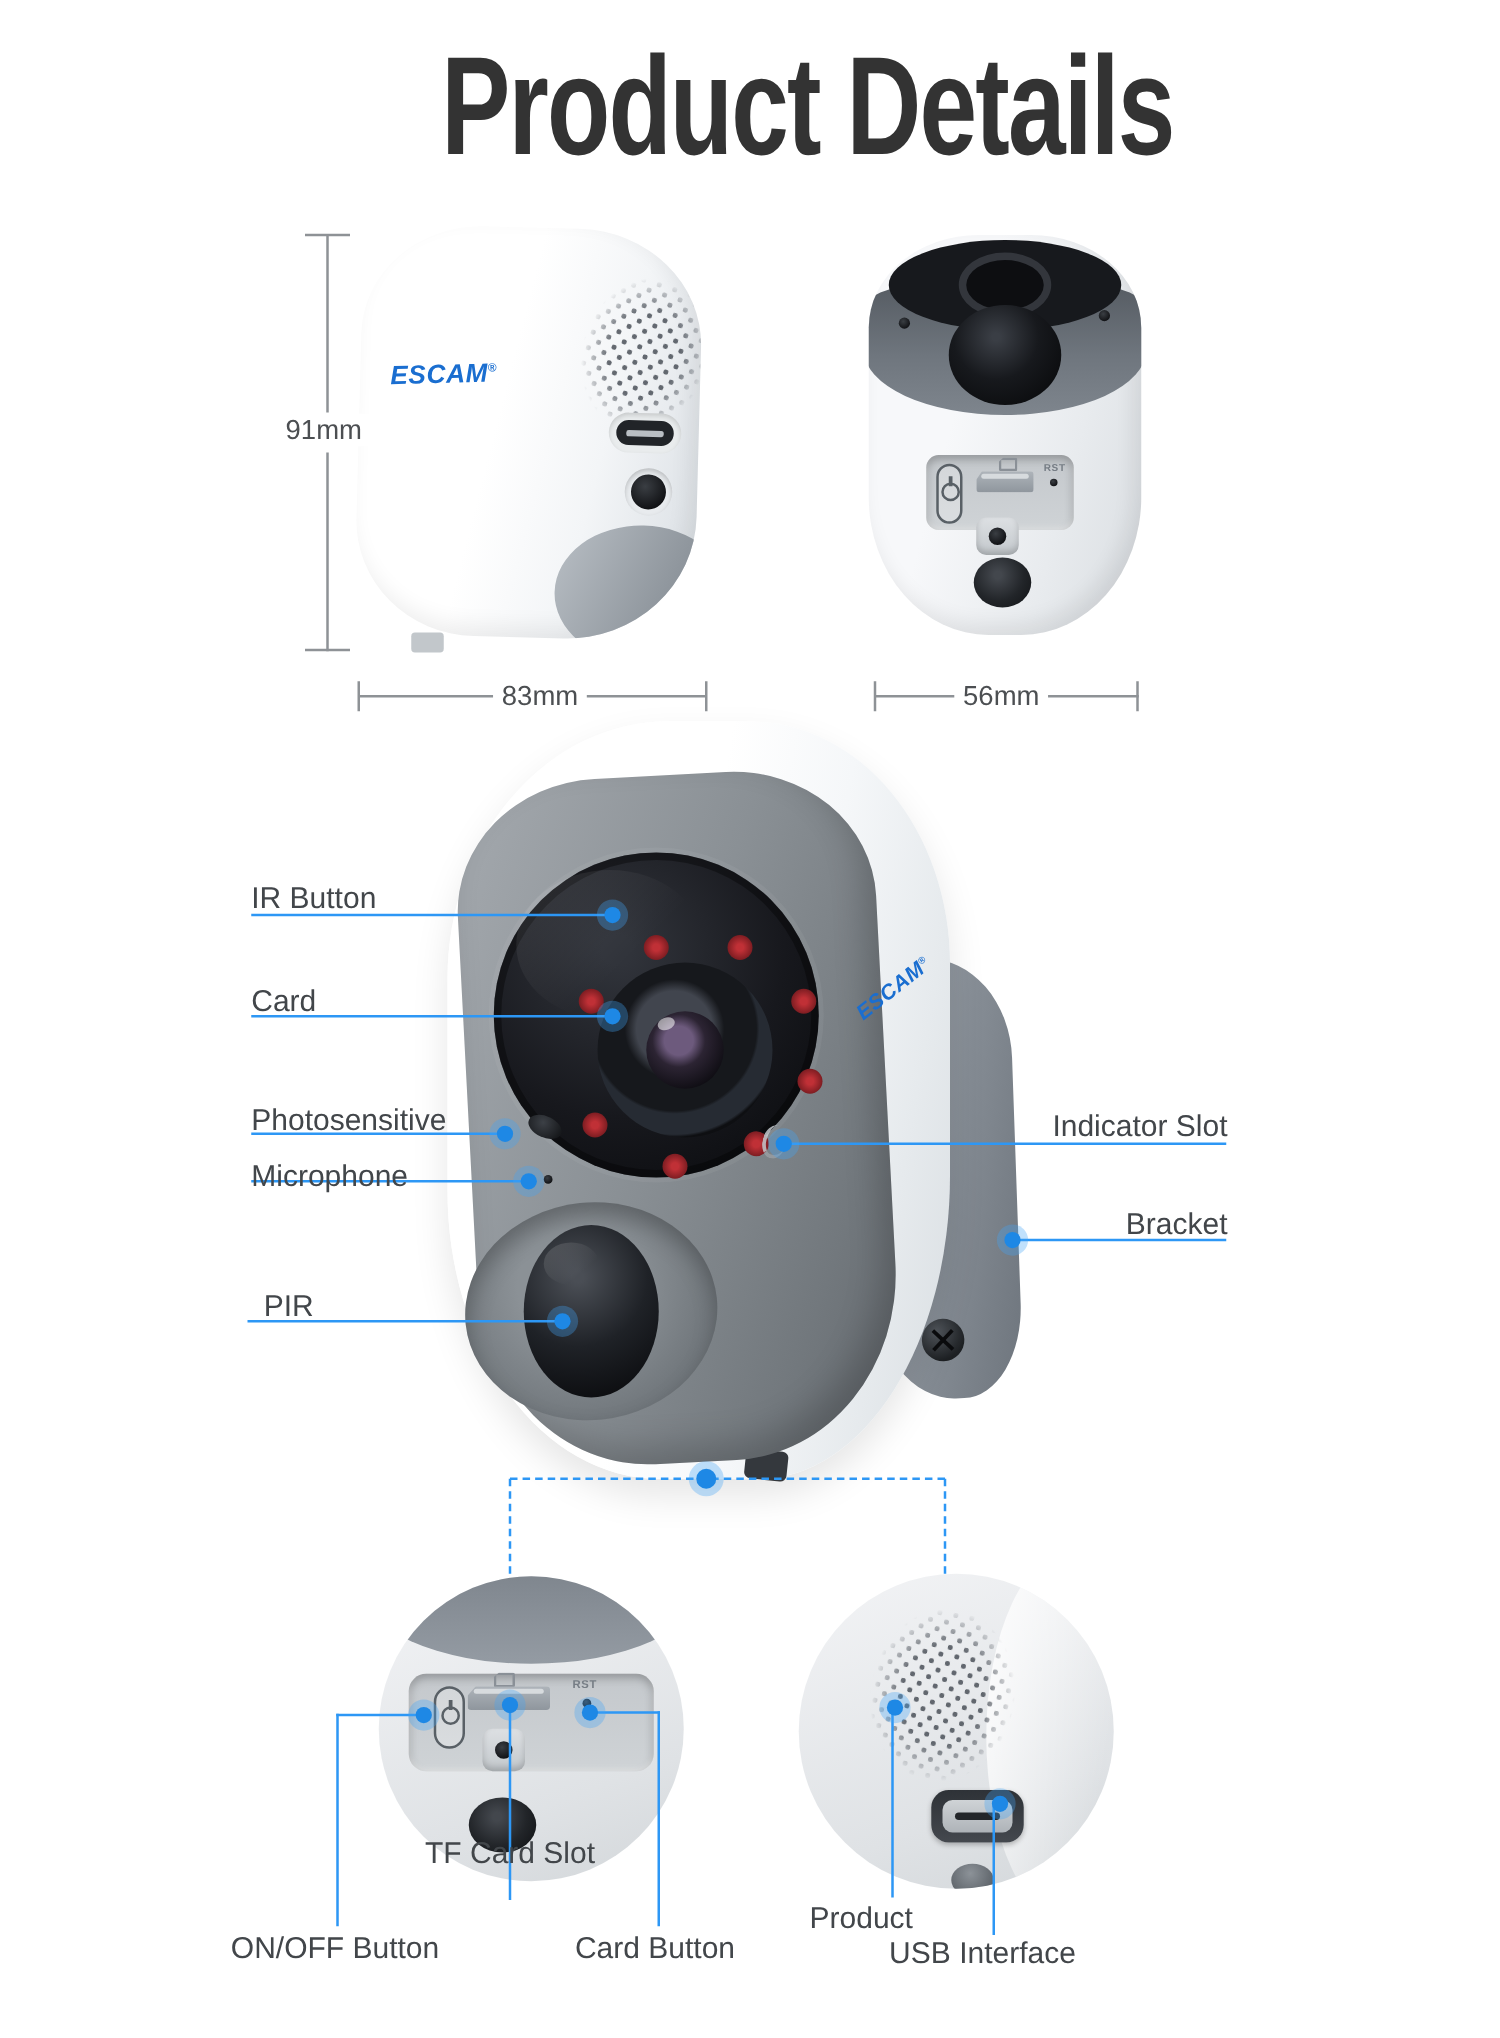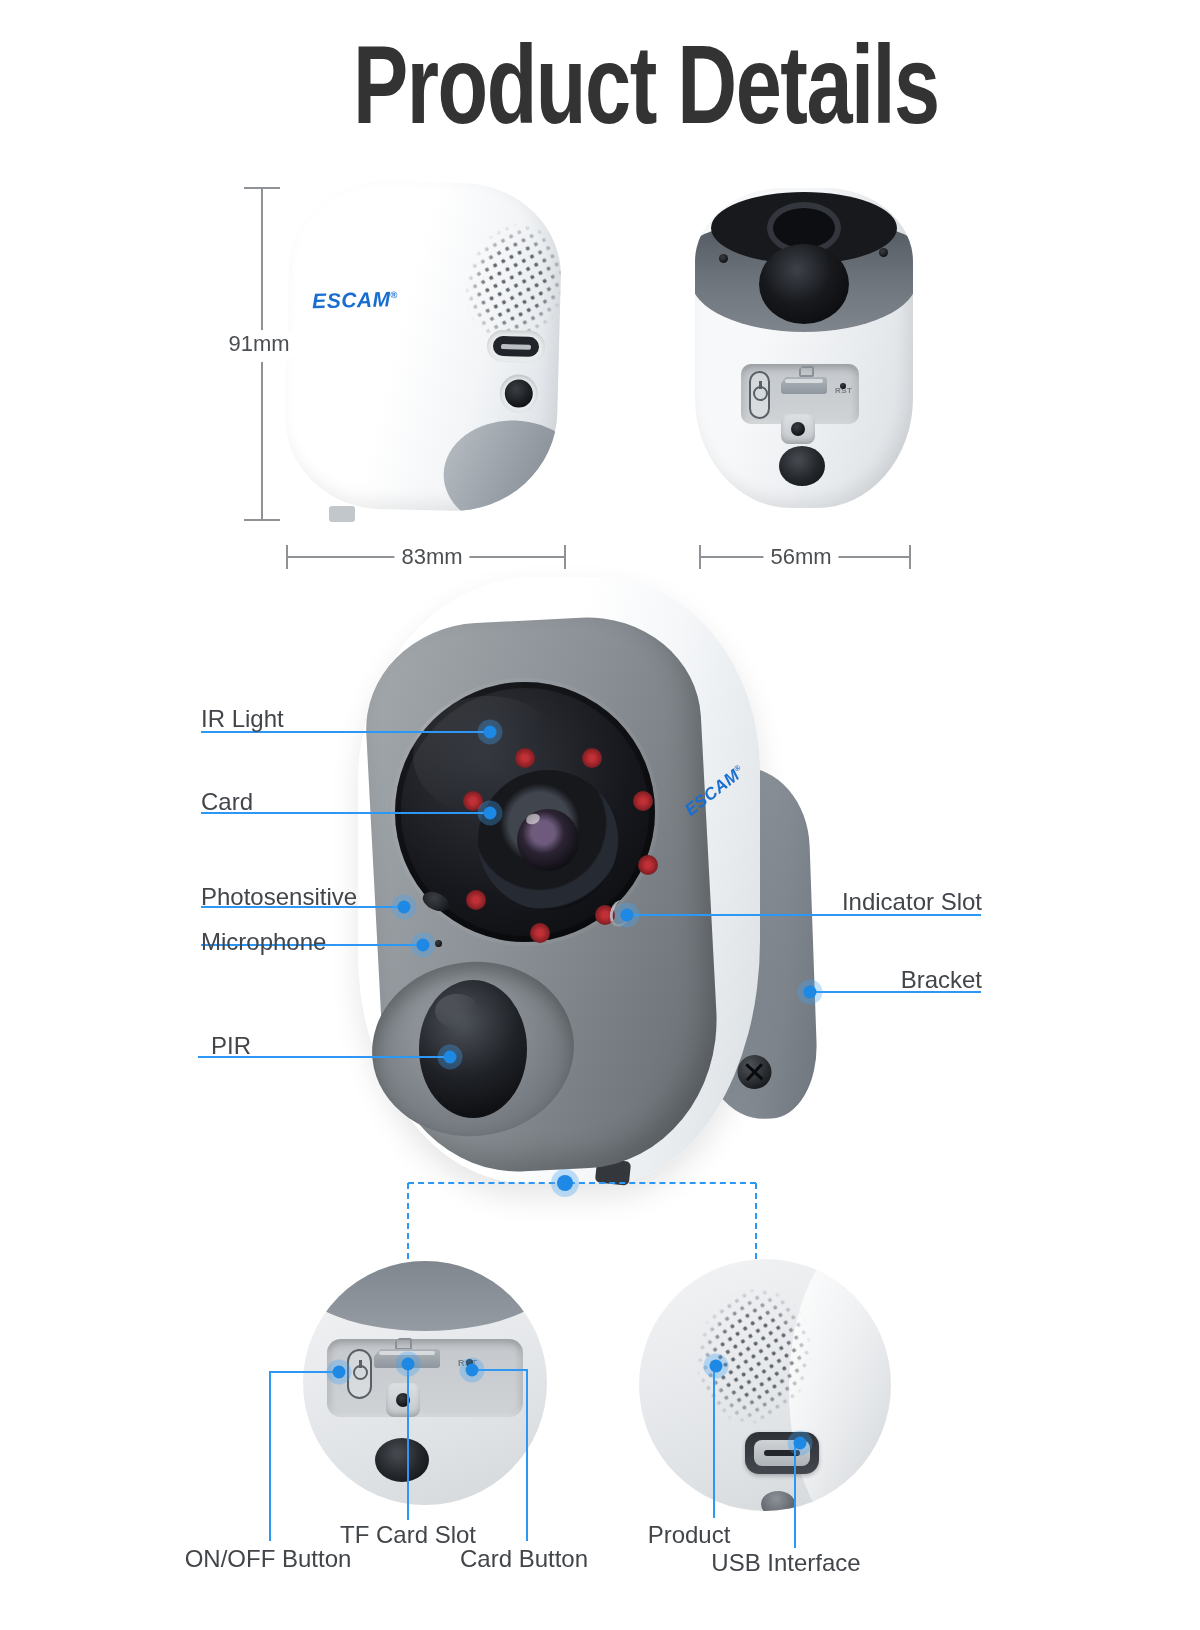--- a/index.html
+++ b/index.html
@@ -7,21 +7,21 @@
         font-family:"Liberation Sans", sans-serif;}
   
   .title{position:absolute;left:275px;top:28px;width:600px;text-align:center;
          font-size:112px;font-weight:bold;letter-spacing:-2px;color:#333333;line-height:1.02;
          transform:scaleX(.74);transform-origin:center;white-space:nowrap;}
   .lbl{position:absolute;font-size:24px;color:#42464a;white-space:nowrap;z-index:9;}
   .lbl.r{text-align:right;}
   .lbl.c{transform:translateX(-50%);}
   .dimtext{position:absolute;font-size:22px;color:#4c4f52;background:#ffffff;padding:0 7px;
            transform:translate(-50%,-50%);z-index:4;white-space:nowrap;}
-  .rst{position:absolute;font-size:9px;font-weight:bold;color:#767d85;letter-spacing:.5px;margin-top:16px;}
+  .rst{position:absolute;font-size:9px;font-weight:bold;color:#767d85;letter-spacing:.5px;}
   
   .ld{position:absolute;background:#2d97f5;z-index:6;}
   .ld.h{height:2px;} .ld.v{width:2px;}
   .dashh{position:absolute;border-top:2px dashed #2d97f5;z-index:5;}
   .dashv{position:absolute;border-left:2px dashed #2d97f5;z-index:5;}
   .bdot{position:absolute;width:13px;height:13px;border-radius:50%;background:#1e88e5;
         box-shadow:0 0 0 6px rgba(66,165,245,.33);transform:translate(-50%,-50%);z-index:7;}
   .bdot.big{width:16px;height:16px;}
   
   .dim{position:absolute;background:#8e9296;z-index:3;}
@@ -197,21 +197,21 @@
       <div style="position:absolute;left:16px;top:14px;width:44px;height:34px;border-radius:50%;background:linear-gradient(140deg,rgba(255,255,255,.16),transparent 70%);"></div>
     </div>
 
     <div class="logo" style="left:330px;top:206px;font-size:17px;transform:rotate(-38deg);z-index:4;">
       <span>ESCAM</span><sup>®</sup>
     </div>
 
     <div style="position:absolute;left:246px;top:585px;width:34px;height:24px;background:#34383d;border-radius:5px;transform:rotate(6deg);z-index:2;"></div>
   </div>
 
-  <div class="lbl" style="left:201px;top:705px;">IR Light</div>
+  <div class="lbl" style="left:201px;top:705px;">IR Button</div>
   <div class="ld h" style="left:201px;top:731px;width:289px;"></div>
   <div class="bdot" style="left:490px;top:732px;"></div>
 
   <div class="lbl" style="left:201px;top:788px;">Card</div>
   <div class="ld h" style="left:201px;top:812px;width:289px;"></div>
   <div class="bdot" style="left:490px;top:813px;"></div>
 
   <div class="lbl" style="left:201px;top:883px;">Photosensitive</div>
   <div class="ld h" style="left:201px;top:906px;width:203px;"></div>
   <div class="bdot" style="left:404px;top:907px;"></div>
@@ -270,21 +270,21 @@
                 background:radial-gradient(circle at 45% 30%,#8c9298,#5a6066 80%);"></div>
   </div>
 
   <div class="ld h" style="left:269px;top:1371px;width:70px;"></div>
   <div class="ld v" style="left:269px;top:1371px;height:170px;"></div>
   <div class="bdot" style="left:339px;top:1372px;"></div>
   <div class="lbl c" style="left:268px;top:1545px;text-align:right;">ON/OFF Button</div>
 
   <div class="ld v" style="left:407px;top:1364px;height:156px;"></div>
   <div class="bdot" style="left:408px;top:1364px;"></div>
-  <div class="lbl c" style="left:408px;top:1521px;">TF Card Slot</div>
+  <div class="lbl c" style="left:408px;top:1469px;">TF Card Slot</div>
 
   <div class="ld h" style="left:472px;top:1369px;width:56px;"></div>
   <div class="ld v" style="left:526px;top:1369px;height:172px;"></div>
   <div class="bdot" style="left:472px;top:1370px;"></div>
   <div class="lbl c" style="left:524px;top:1545px;">Card Button</div>
 
   <div class="ld v" style="left:713px;top:1366px;height:152px;"></div>
   <div class="bdot" style="left:716px;top:1366px;"></div>
   <div class="lbl c" style="left:689px;top:1521px;">Product</div>
 

